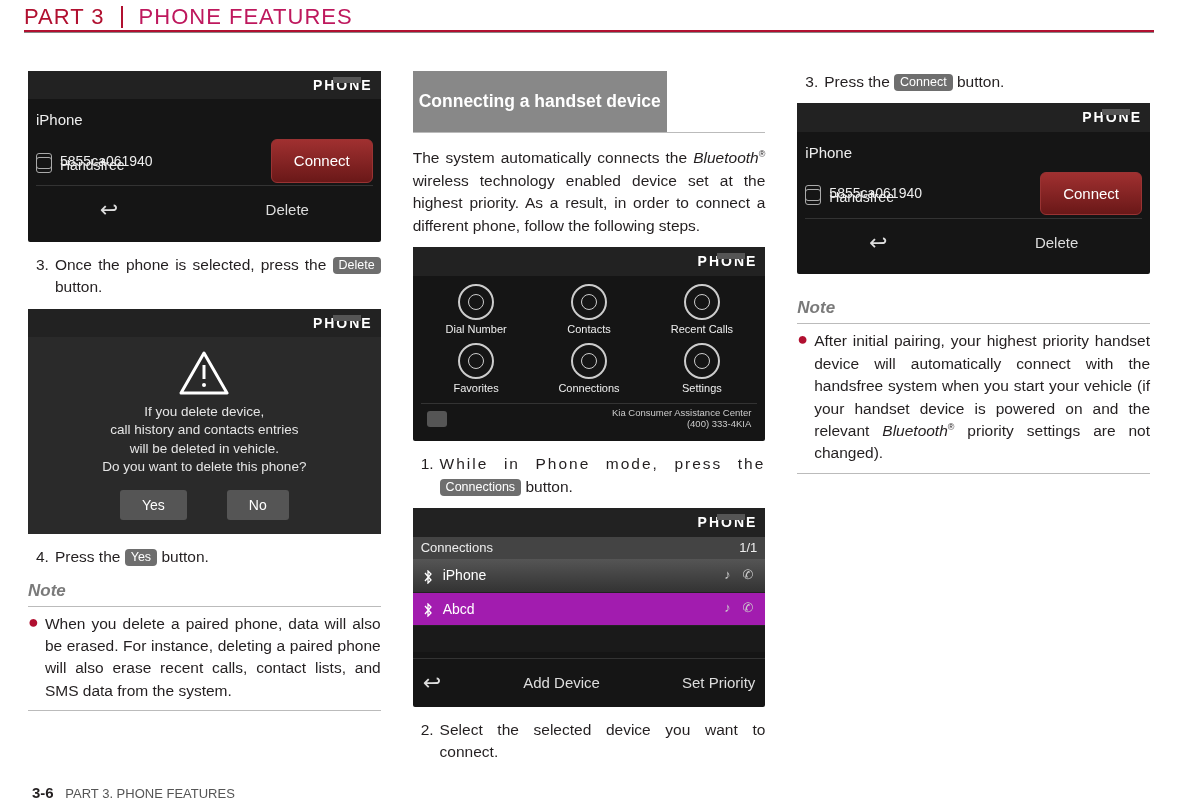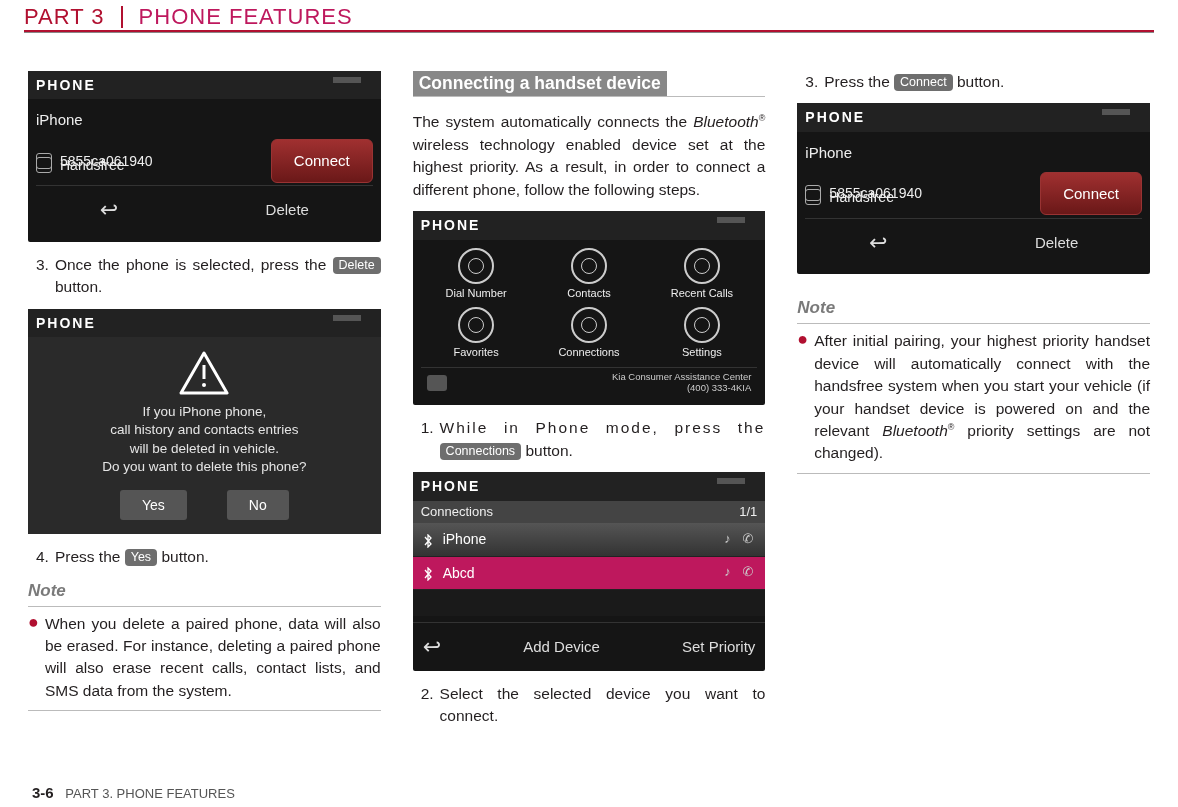--- a/index.html
+++ b/index.html
@@ -6,54 +6,54 @@
   body { width: 1178px; height: 807px; background: #fff; font-family: Arial, Helvetica, sans-serif; color: #231f20; position: relative; }
   .header { padding: 4px 24px 2px; }
   .header-line { display: flex; align-items: baseline; border-bottom: 2px solid #b11030; }
   .part-label { color: #b11030; font-size: 22px; font-weight: 400; letter-spacing: 1px; font-family: "Arial", sans-serif; padding-right: 16px; }
   .divider-v { width: 2px; height: 22px; background: #b11030; margin-right: 16px; align-self: center; }
   .title-label { color: #be185d; font-size: 22px; letter-spacing: 1px; }
   .thin-line { border-bottom: 1px solid #888; margin-top: 0; }
   .cols { display: flex; gap: 32px; padding: 36px 28px 8px 28px; }
   .col { flex: 1; font-size: 15.5px; line-height: 1.45; color: #231f20; }
   .screenshot { background: #151515; border-radius: 2px; margin-bottom: 12px; color: #ddd; font-size: 13px; }
-  .ss-title { background: #222; color: #fff; padding: 4px 8px; font-weight: bold; letter-spacing: 2px; font-size: 14px; position: relative; }
+  .ss-title { background: #222; color: #fff; padding: 4px 8px; font-weight: bold; letter-spacing: 2px; font-size: 14px; position: relative; text-align: right; }
   .ss-title::after { content: ""; position: absolute; right: 20px; top: 6px; width: 28px; height: 6px; background: #555; }
   .ss-body { padding: 6px 8px 8px; }
   .ss-row { display: flex; align-items: center; justify-content: space-between; padding: 4px 0; }
   .ss-left { display: flex; align-items: center; gap: 8px; }
   .ss-icon { width: 16px; height: 16px; display: inline-block; border: 1px solid #aaa; border-radius: 3px; }
   .ss-dev { color: #eee; font-size: 14px; }
   .red-btn-lg { background: linear-gradient(#a03030,#6a1818); border: 1px solid #933; color: #fff; padding: 10px 22px; border-radius: 6px; font-size: 15px; display: inline-block; }
   .ss-footer { display: flex; align-items: center; justify-content: space-around; padding: 8px 0; border-top: 1px solid #333; margin-top: 6px; gap: 20px; }
   .ss-back-arrow { display:inline-block; font-size:22px; color:#ddd; }
   .ss-footer-txt { color: #ddd; font-size: 15px; }
   .step { display: flex; gap: 6px; margin: 8px 0 10px 8px; text-align: justify; }
   .step-n { flex: 0 0 auto; }
   .pill { display: inline-block; background: #6e6e6e; color: #fff; border-radius: 4px; padding: 0 6px; font-size: 12.5px; line-height: 17px; vertical-align: 1px; }
   .note-h { color: #7a7a7a; font-style: italic; font-weight: bold; font-size: 17px; border-bottom: 1px solid #bbb; margin-top: 10px; padding-bottom: 2px; }
   .bullet { display: flex; gap: 6px; margin-top: 6px; text-align: justify; }
   .bullet-dot { color: #b11030; font-size: 18px; line-height: 1; }
   .note-rule { border-bottom: 1px solid #bbb; margin-top: 8px; }
-  .sec-h { background: #888; color: #fff; font-weight: bold; font-size: 17.5px; padding: 0 6px; display: inline-block; }
+  .sec-h { background: #888; color: #fff; font-weight: bold; font-size: 17.5px; padding: 18px 6px; display: inline-block; }
   .sec-h-wrap { border-bottom: 1px solid #bbb; margin-bottom: 14px; }
   .para { text-align: justify; margin-bottom: 10px; }
   
   .menu-grid { display: grid; grid-template-columns: repeat(3,1fr); gap: 2px; }
   .menu-cell { text-align: center; padding: 2px 0; }
   .menu-icon { width: 36px; height: 36px; border: 2px solid #ccc; border-radius: 50%; margin: 0 auto 2px; position: relative; }
   .menu-icon::before { content:""; position:absolute; inset:8px; border:1px solid #ccc; border-radius:50%; }
   .menu-label { font-size: 11px; color: #eee; }
   .kia-row { display: flex; align-items: center; justify-content: space-between; padding: 4px 6px; border-top: 1px solid #333; margin-top: 4px; }
   .kia-badge { width: 20px; height: 16px; background:#555; border-radius:3px; }
   .kia-txt { font-size: 9.5px; color:#ccc; text-align:right; line-height:1.1; }
   
   .conn-head { display:flex; justify-content:space-between; align-items:center; background:#444; color:#eee; padding:2px 8px; font-size:13px; }
   .conn-row { display:flex; align-items:center; justify-content:space-between; background: linear-gradient(#555,#333); padding:6px 8px; border-bottom:1px solid #222; }
-  .conn-row.alt { background:#be185d; }
+  .conn-row.alt { background:#a21caf; }
   .conn-left { display:flex; align-items:center; gap:8px; color:#fff; font-size:14px; }
   .bt-icon { width:14px; height:14px; display:inline-block; color:#fff; }
   .bt-icon svg { width:14px; height:14px; }
   .conn-right { color:#ccc; font-size:13px; letter-spacing:4px; }
   .conn-area { min-height: 26px; background:#1a1a1a; }
   
   .dlg { background:#2a2a2a; padding:14px 10px; text-align:center; }
   .dlg-icon { width:50px;height:44px;margin:0 auto 8px; }
   .dlg-icon svg { width:50px;height:44px; }
   .dlg-txt { color:#e5e5e5; font-size:13.5px; line-height:1.35; }
@@ -114,21 +114,21 @@
       <div class="ss-title">PHONE</div>
       <div class="dlg">
         <div class="dlg-icon">
           <svg viewBox="0 0 50 44">
               <path d="M25 2 L48 42 L2 42 Z" fill="none" stroke="#fff" stroke-width="3" stroke-linejoin="round"></path>
               <line x1="25" y1="14" x2="25" y2="28" stroke="#fff" stroke-width="3"></line>
               <circle cx="25" cy="34" r="2" fill="#fff"></circle>
             </svg>
         </div>
         <div class="dlg-txt">
-          <div>If you iPhone phone,</div>
+          <div>If you delete device,</div>
           <div>call history and contacts entries</div>
           <div>will be deleted in vehicle.</div>
           <div>Do you want to delete this phone?</div>
         </div>
         <div class="dlg-btns">
           <span class="dlg-btn">Yes</span>
           <span class="dlg-btn">No</span>
         </div>
       </div>
     </div>

